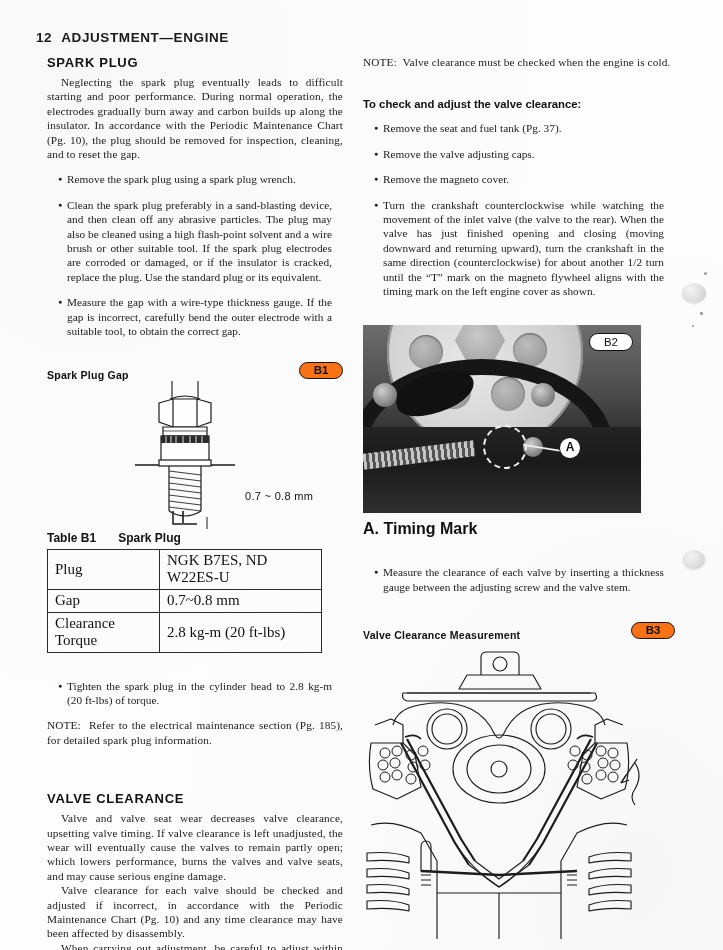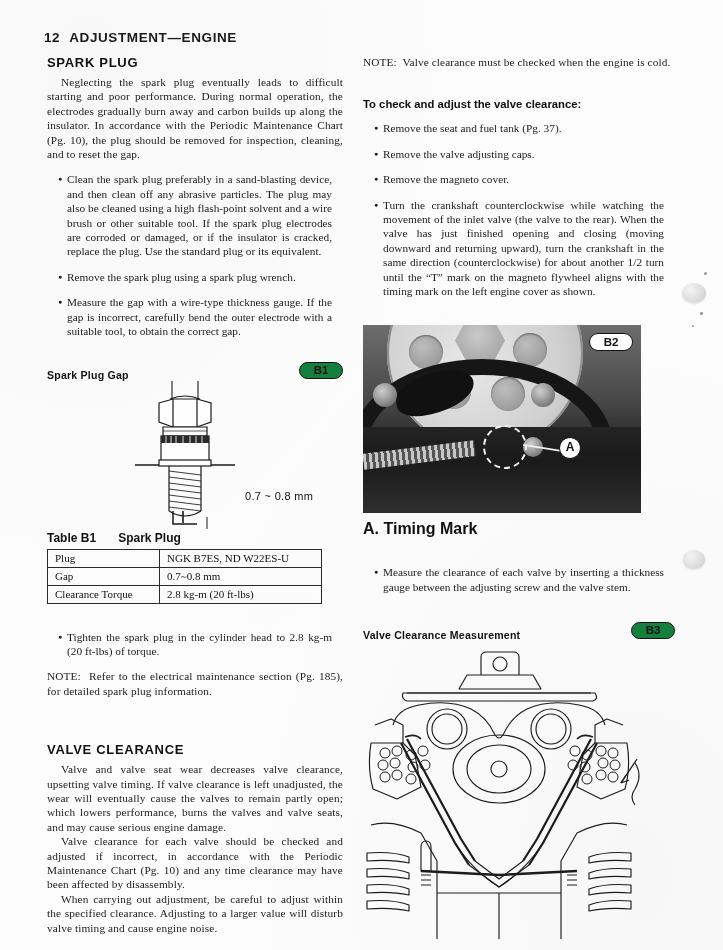--- a/index.html
+++ b/index.html
@@ -24,21 +24,20 @@
       radial-gradient(ellipse at 12% 8%, rgba(0,0,0,0.018), transparent 55%),
       radial-gradient(ellipse at 88% 92%, rgba(0,0,0,0.022), transparent 55%);
     pointer-events:none;
   }
 
   
   .pg-header {
     position:absolute; left:36px; top:30px;
     font-size:13.5px; font-weight:700; letter-spacing:0.6px;
     color:#1a1a1a;
-    margin-left:8px;
   }
   .pg-header .num { margin-right:9px; }
 
   
   .col-left  { position:absolute; left:47px;  top:55px; width:296px; }
   .col-right { position:absolute; left:363px; top:55px; width:312px; }
 
   h2.sec {
     font-size:13px; font-weight:700; letter-spacing:0.7px;
     margin:0 0 5px 0; color:#111;
@@ -80,40 +79,40 @@
   .fig-title {
     font-size:10.6px; font-weight:700;
     font-family:"Liberation Sans", sans-serif;
     letter-spacing:0.2px;
   }
   .badge {
     position:absolute; right:0; top:-3px;
     width:44px; height:17px; line-height:15px;
     border:1.4px solid #111; border-radius:9px;
     text-align:center; font-size:11.5px; font-weight:700;
-    background:#15803d; font-family:"Liberation Sans", sans-serif;
+    background:#f97316; font-family:"Liberation Sans", sans-serif;
   }
 
   
   .fig-plug { position:relative; width:296px; height:150px;text-align:center; }
   .dim-label {
     position:absolute; left:198px; top:109px;
     font-size:11px; font-family:"Liberation Sans", sans-serif;
     letter-spacing:0.3px;
   }
 
   
   .tbl-cap {
     font-size:12px; font-weight:700; margin-bottom:4px;
     font-family:"Liberation Sans", sans-serif;
   }
   .tbl-cap .t2 { margin-left:22px; }
   table.spec {
     border-collapse:collapse; width:275px;
-    font-size:11px; font-family:"Liberation Serif", serif;
+    font-size:15px; font-family:"Liberation Serif", serif;
   }
   table.spec td {
     border:1px solid #2a2a2a;
     padding:2.5px 7px;
     height:18px;
   }
   table.spec td.k { width:112px; }
   table.spec { border:1.6px solid #1c1c1c; }
 
   
@@ -183,21 +182,21 @@
     position:absolute; left:196px; top:112px;
     width:22px;height:22px;border-radius:50%;
     background:#fff; border:1.6px solid #111;
     font-size:12px; font-weight:700; text-align:center; line-height:19px;
     font-family:"Liberation Sans", sans-serif;
   }
   .badge-photo {
     position:absolute; right:8px; top:8px;
     width:44px;height:18px;line-height:16px;
     border:1.5px solid #111;border-radius:9px;background:#fff;
-    text-align:center;font-size:11.5px;font-weight:700;
+    text-align:center;font-size:11.5px;font-weight:400;
     font-family:"Liberation Sans", sans-serif;
   }
   .photo-cap {
     font-size:16px;font-weight:700;margin-top:7px;
     font-family:"Liberation Sans", sans-serif;
   }
 
   
   .blob {
     position:absolute; border-radius:50%;
@@ -223,22 +222,22 @@
     <span class="num">12</span><span>ADJUSTMENT—ENGINE</span>
   </div>
 
   <div class="col-left">
 
     <h2 class="sec">SPARK PLUG</h2>
 
     <p class="body">Neglecting the spark plug eventually leads to difficult starting and poor performance.  During normal operation, the electrodes gradually burn away and carbon builds up along the insulator.  In accordance with the Periodic Maintenance Chart (Pg. 10), the plug should be removed for inspection, cleaning, and to reset the gap.</p>
 
     <ul class="bullets">
+      <li>Remove the spark plug using a spark plug wrench.</li>
       <li>Clean the spark plug preferably in a sand-blasting device, and then clean off any abrasive particles.  The plug may also be cleaned using a high flash-point solvent and a wire brush or other suitable tool.  If the spark plug electrodes are corroded or damaged, or if the insulator is cracked, replace the plug.  Use the standard plug or its equivalent.</li>
-      <li>Remove the spark plug using a spark plug wrench.</li>
       <li>Measure the gap with a wire-type thickness gauge.  If the gap is incorrect, carefully bend the outer electrode with a suitable tool, to obtain the correct gap.</li>
     </ul>
 
     <div class="spacer-md"></div>
 
     <div class="fig-row">
       <span class="fig-title">Spark Plug Gap</span>
       <span class="badge">B1</span>
     </div>
 

